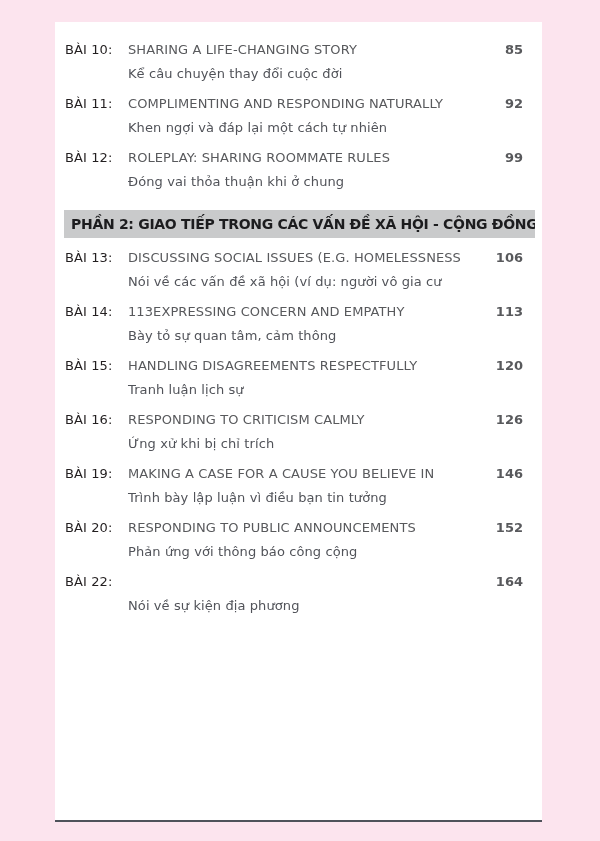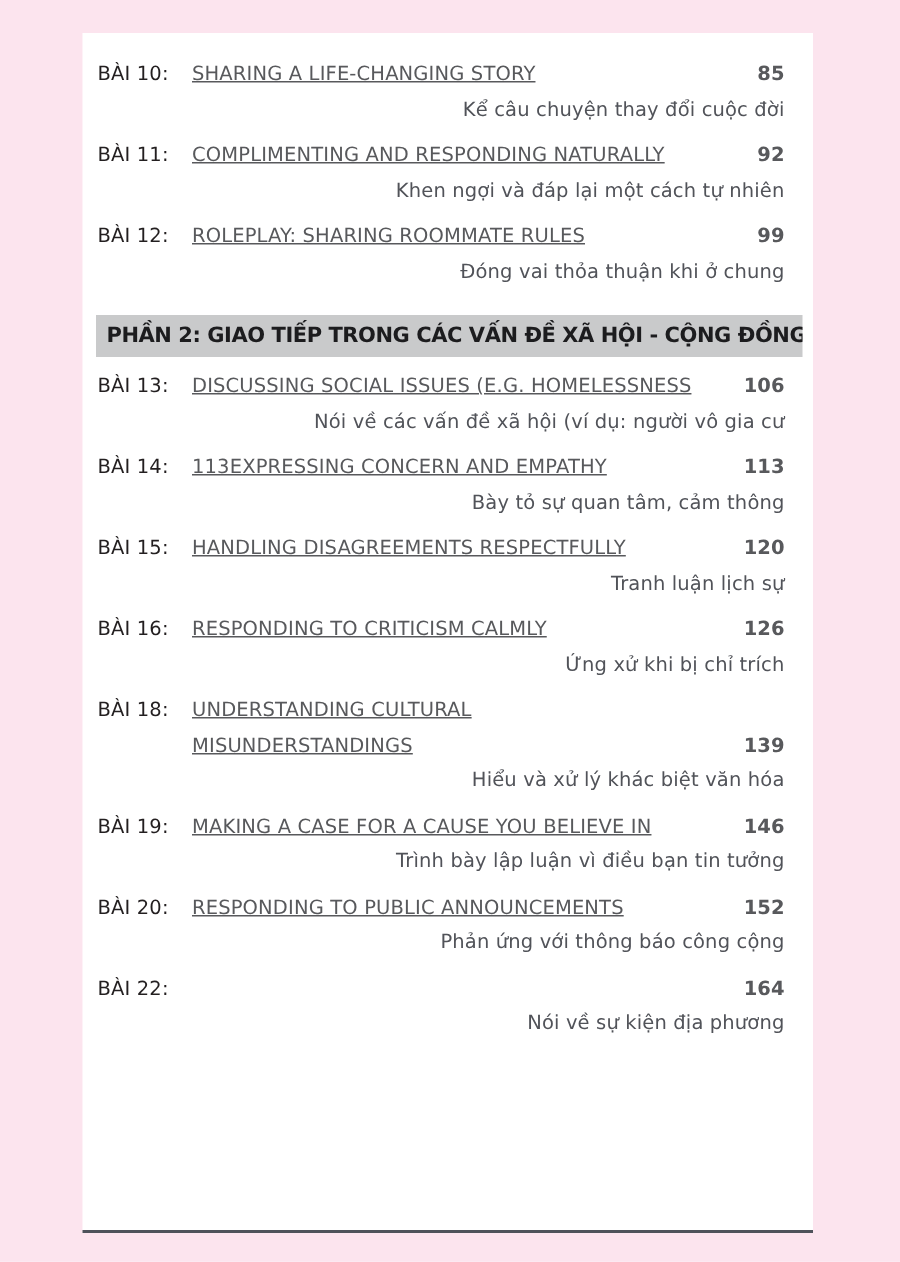--- a/index.html
+++ b/index.html
@@ -51,40 +51,38 @@
   }
   .entry .title {
     grid-column: 2;
     grid-row: 1;
     font-size: 13px;
     color: var(--title, #58595c);
     line-height: 23.5px;
     letter-spacing: 0.1px;
     white-space: pre-line;
     padding-right: 6px;
-    text-decoration: underline;
   }
   .entry .num {
     grid-column: 3;
     grid-row: 1;
     align-self: end;
     font-size: 13px;
     color: var(--number, #58595c);
     line-height: 23.5px;
     font-weight: bold;
   }
   .entry .subtitle {
     grid-column: 2 / span 2;
     grid-row: 2;
     font-size: 13px;
     color: var(--subtitle, #515359);
     line-height: 23.5px;
     letter-spacing: 0.1px;
     white-space: nowrap;
-    text-align: right;
   }
   .section-header {
     margin: 17px -12px 8px -1px;
     height: 28px;
     line-height: 28px;
     background: var(--header-bg, #c9cacb);
     color: var(--header-text, #1c1c1e);
     font-size: 14px;
     font-weight: bold;
     letter-spacing: -0.3px;
@@ -136,27 +134,20 @@
           <span class="num">120</span>
           <span class="subtitle">Tranh luận lịch sự</span>
         </div>
         <div class="entry">
           <span class="label">BÀI 16:</span>
           <span class="title">RESPONDING TO CRITICISM CALMLY</span>
           <span class="num">126</span>
           <span class="subtitle">Ứng xử khi bị chỉ trích</span>
         </div>
         <div class="entry">
-          <span class="label">BÀI 18:</span>
-          <span class="title">UNDERSTANDING CULTURAL
-MISUNDERSTANDINGS</span>
-          <span class="num">139</span>
-          <span class="subtitle">Hiểu và xử lý khác biệt văn hóa</span>
-        </div>
-        <div class="entry">
           <span class="label">BÀI 19:</span>
           <span class="title">MAKING A CASE FOR A CAUSE YOU BELIEVE IN</span>
           <span class="num">146</span>
           <span class="subtitle">Trình bày lập luận vì điều bạn tin tưởng</span>
         </div>
         <div class="entry">
           <span class="label">BÀI 20:</span>
           <span class="title">RESPONDING TO PUBLIC ANNOUNCEMENTS</span>
           <span class="num">152</span>
           <span class="subtitle">Phản ứng với thông báo công cộng</span>

